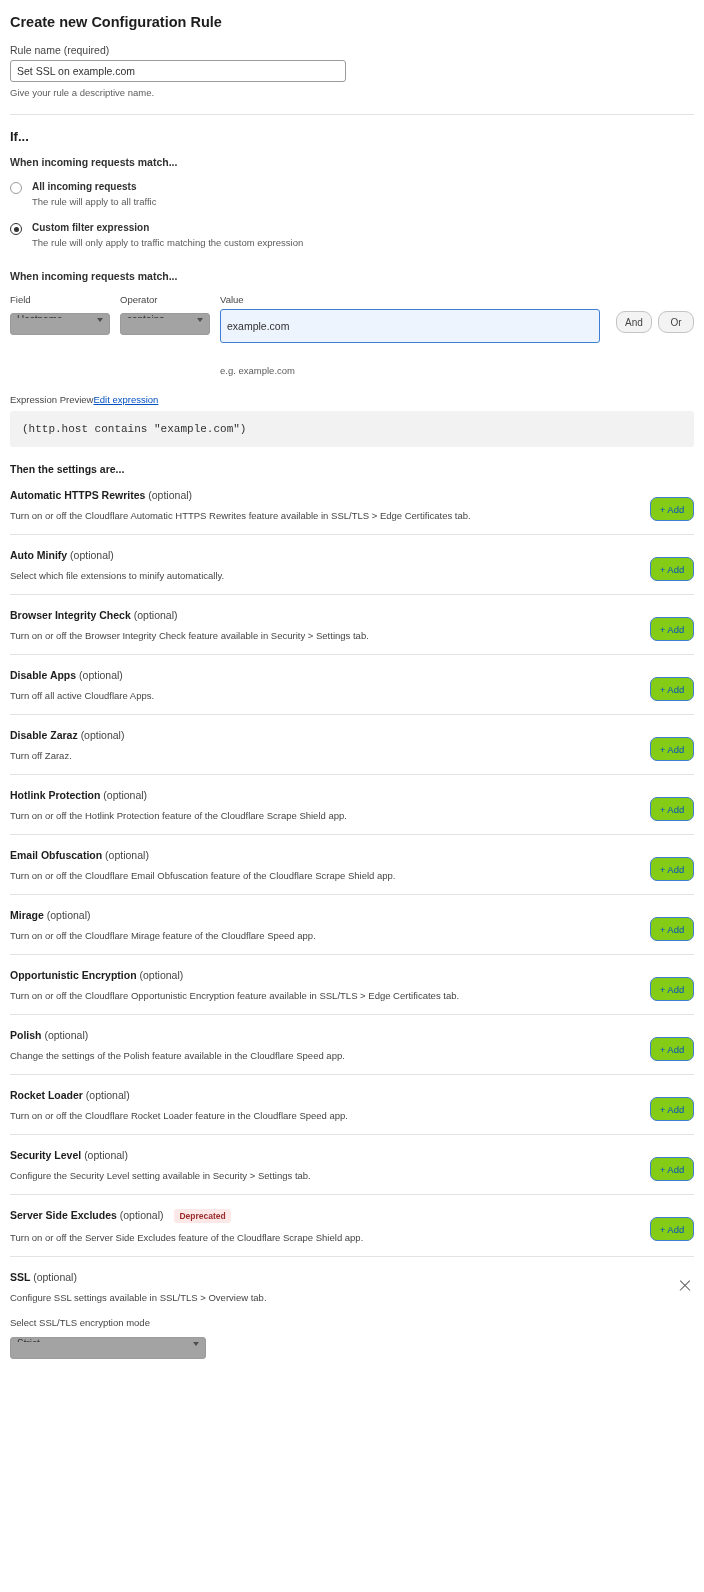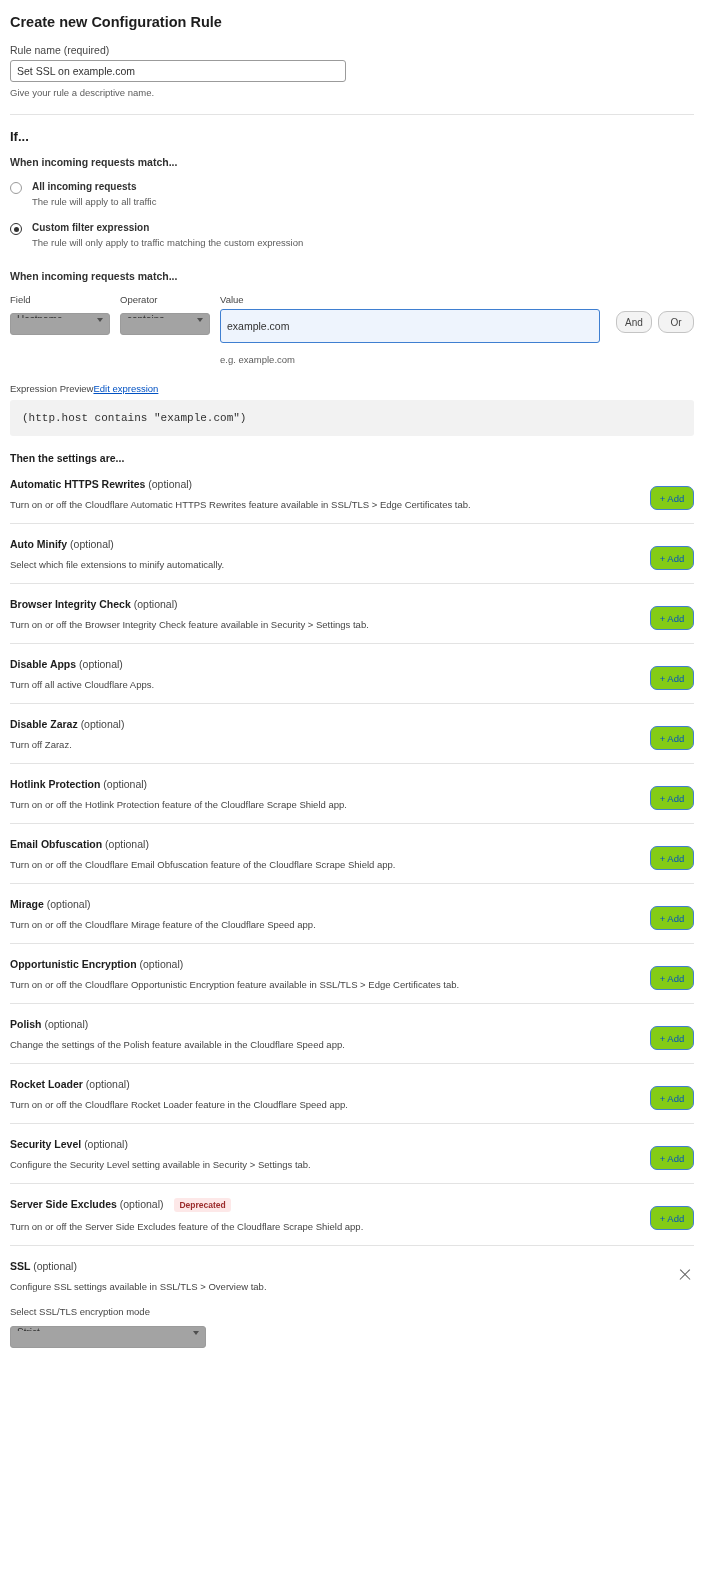--- a/index.html
+++ b/index.html
@@ -154,21 +154,21 @@
     font-size: 10px;
     color: #454545;
     font-family: "Liberation Sans", sans-serif;
     margin-left: 6px;
     margin-top: 17px;
     cursor: pointer;
   }
   .value-helper {
     font-size: 9.5px;
     color: #5b5b5b;
-    margin-top: 11px;
+    margin-top: 22px;
   }
   .preview-head {
     display: flex;
     justify-content: flex-start;
     align-items: baseline;
     margin-top: 18px;
   }
   .preview-label {
     font-size: 9.5px;
     color: #454545;

